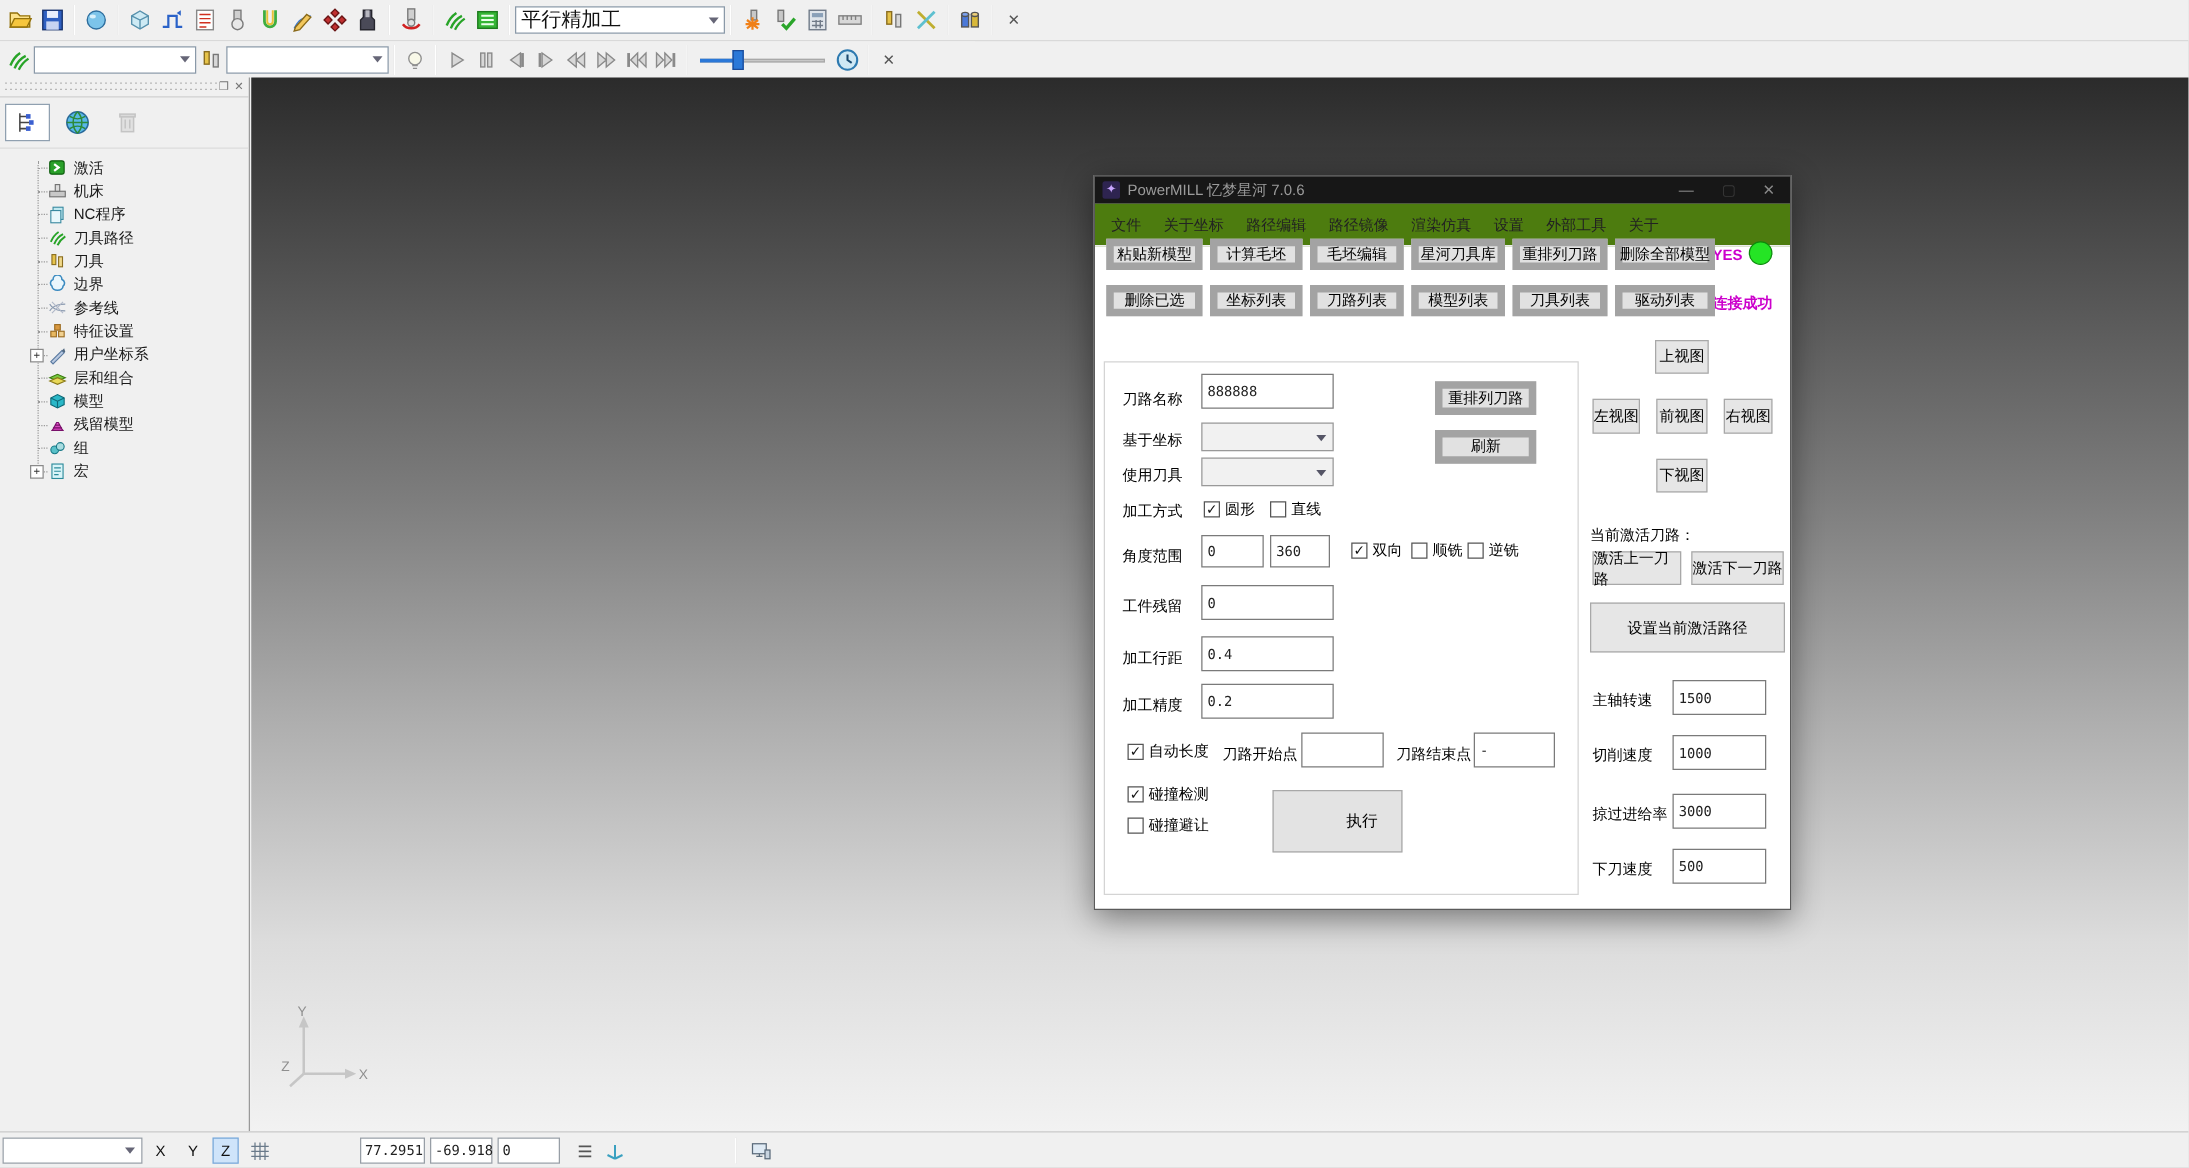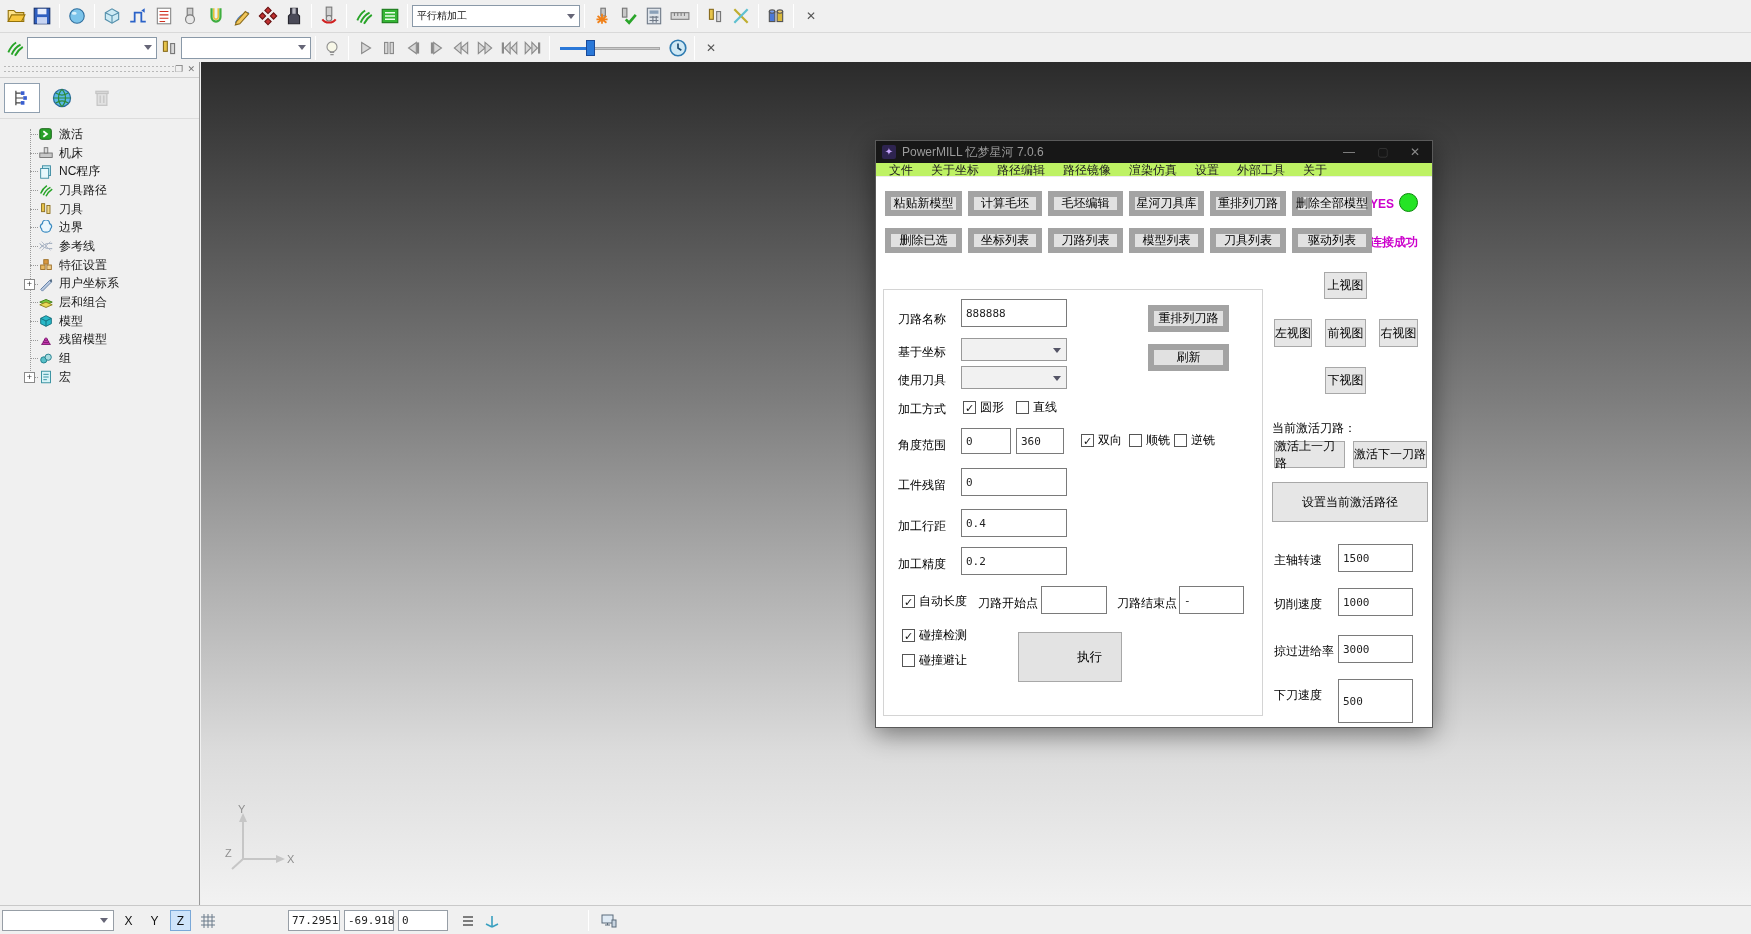--- a/index.html
+++ b/index.html
@@ -7,21 +7,21 @@
   #screen{position:relative;width:1751px;height:934px;background:#f0f0f0;overflow:hidden;}
 
   
   .tbar{position:absolute;left:0;width:100%;background:#f0f0f0;display:flex;align-items:center;border-bottom:1px solid #d9d9d9;}
   #tbar1{top:0;height:33px;padding-left:3px;}
   #tbar2{top:33px;height:29px;padding-left:3px;width:780px;border-bottom:none;}
   .tico{width:26px;height:26px;display:flex;align-items:center;justify-content:center;border:1px solid transparent;border-radius:2px;}
   .tico svg{width:20px;height:20px;}
   #tbar2 .tico{width:24px;height:24px;}
   .sep{width:1px;height:24px;background:#c6c6c6;border-right:1px solid #fff;margin:0 4px;}
-  .combo{height:22px;background:#fff;border:1px solid #8a99a8;display:flex;align-items:center;font-size:10px;color:#111;padding:0 4px;position:relative;}
+  .combo{height:22px;background:#fff;border:1px solid #8a99a8;display:flex;align-items:center;font-size:16px;color:#111;padding:0 4px;position:relative;}
   .combo .chev{position:absolute;right:4px;width:0;height:0;border-left:4px solid transparent;border-right:4px solid transparent;border-top:5px solid #667;}
   .slider{width:100px;height:20px;position:relative;margin:0 6px;}
   .slider .trk{position:absolute;left:0;right:0;top:9px;height:3px;background:#c8c8c8;border:1px solid #a8a8a8;}
   .slider .seg{position:absolute;left:0;top:9px;height:3px;width:28px;background:#2a78d8;}
   .slider .hnd{position:absolute;left:26px;top:2px;width:9px;height:16px;background:#2a78d8;border:1px solid #1a4a98;}
 
   
   #panel{position:absolute;left:0;top:62px;width:200px;bottom:29px;background:#f0f0f0;border-right:1px solid #9a9a9a;}
   #panel-grip{height:16px;border-bottom:1px solid #d0d0d0;position:relative;
     background:repeating-linear-gradient(90deg,#b8b8b8 0 2px,transparent 2px 4px) 4px 4px/170px 1px no-repeat,
@@ -43,21 +43,21 @@
   #viewport{position:absolute;left:201px;top:62px;right:0;bottom:29px;
     background:linear-gradient(180deg,#2b2b2b 0%,#4a4a4a 15%,#7d7d7d 40%,#b0b0b0 62%,#dcdcdc 82%,#f2f2f2 100%);}
   #triad{position:absolute;left:22px;bottom:28px;}
 
   
   #dlg{position:absolute;left:875px;top:140px;width:558px;height:588px;background:#fff;border:1px solid #5a5a5a;box-shadow:0 6px 24px rgba(0,0,0,.45);}
   #dlg-title{position:absolute;left:0;top:0;right:0;height:22px;background:#171717;display:flex;align-items:center;padding-left:6px;}
   #dlg-title .dico{width:14px;height:14px;background:#2e2450;border-radius:2px;color:#c9a6ff;font-size:10px;line-height:14px;text-align:center;margin-right:6px;}
   #dlg-title .dtxt{font-size:12px;color:#9b9b9b;}
   .wctl{position:absolute;top:0;width:30px;height:22px;text-align:center;line-height:22px;font-size:12px;color:#8a8a8a;}
-  #dlg-menu{position:absolute;left:0;top:22px;right:0;height:14px;background:#bef264;border-bottom:1px solid #ececec;display:flex;align-items:center;padding-left:4px;}
+  #dlg-menu{position:absolute;left:0;top:22px;right:0;height:34px;background:#4d7c0f;border-bottom:1px solid #ececec;display:flex;align-items:center;padding-left:4px;}
   .mitem{font-size:12px;color:#222;padding:0 9px;line-height:22px;}
   .dbtn{position:absolute;height:25px;background:#e1e1e1;border:6px solid #a3a3a3;font-size:12px;color:#000;display:flex;align-items:center;justify-content:center;white-space:nowrap;}
   .magenta{color:#cc00cc;font-weight:bold;font-size:12px;}
   #led{position:absolute;left:523px;top:52px;width:19px;height:19px;border-radius:50%;background:#25e425;border:1px solid #0b8a0b;}
   #dlg-tabs{position:absolute;left:7px;top:130px;height:19px;display:flex;align-items:flex-end;}
   .dtab{font-size:12px;color:#000;border:1px solid #d0d0d0;border-bottom:none;background:#f2f2f2;padding:0 7px;height:17px;line-height:17px;margin-right:1px;}
   .dtab.active{background:#fff;height:19px;line-height:19px;position:relative;z-index:2;}
   #tabbox{position:absolute;left:7px;top:148px;width:380px;height:427px;border:1px solid #d4d4d4;background:#fff;}
   .flabel{position:absolute;font-size:12px;color:#000;white-space:nowrap;}
   .finput{position:absolute;background:#fff;border:1px solid #7a7a7a;font-family:"DejaVu Sans Mono",monospace;font-size:11px;color:#222;display:flex;align-items:center;padding:4px 4px;}
@@ -597,21 +597,21 @@
     <div class="vbtn" style="left:477px;top:300px;width:74px;height:27px;">激活下一刀路</div>
     <div class="vbtn" style="left:396px;top:341px;width:156px;height:40px;">设置当前激活路径</div>
 
     <span class="flabel" style="left:398px;top:411px;">主轴转速</span>
     <div class="finput" style="left:462px;top:403px;width:75px;height:28px;">1500</div>
     <span class="flabel" style="left:398px;top:455px;">切削速度</span>
     <div class="finput" style="left:462px;top:447px;width:75px;height:28px;">1000</div>
     <span class="flabel" style="left:398px;top:502px;">掠过进给率</span>
     <div class="finput" style="left:462px;top:494px;width:75px;height:28px;">3000</div>
     <span class="flabel" style="left:398px;top:546px;">下刀速度</span>
-    <div class="finput" style="left:462px;top:538px;width:75px;height:44px;">500</div>
+    <div class="finput" style="left:462px;top:538px;width:75px;height:28px;">500</div>
   <div class="dbtn" style="left: 9px; top: 50px; width: 77px;">粘贴新模型</div>
       <div class="dbtn" style="left: 92px; top: 50px; width: 74px;">计算毛坯</div>
       <div class="dbtn" style="left: 172px; top: 50px; width: 75px;">毛坯编辑</div>
       <div class="dbtn" style="left: 253px; top: 50px; width: 75px;">星河刀具库</div>
       <div class="dbtn" style="left: 334px; top: 50px; width: 76px;">重排列刀路</div>
       <div class="dbtn" style="left: 416px; top: 50px; width: 80px;">删除全部模型</div>
       <div class="dbtn" style="left: 9px; top: 87px; width: 77px;">删除已选</div>
       <div class="dbtn" style="left: 92px; top: 87px; width: 74px;">坐标列表</div>
       <div class="dbtn" style="left: 172px; top: 87px; width: 75px;">刀路列表</div>
       <div class="dbtn" style="left: 253px; top: 87px; width: 75px;">模型列表</div>

